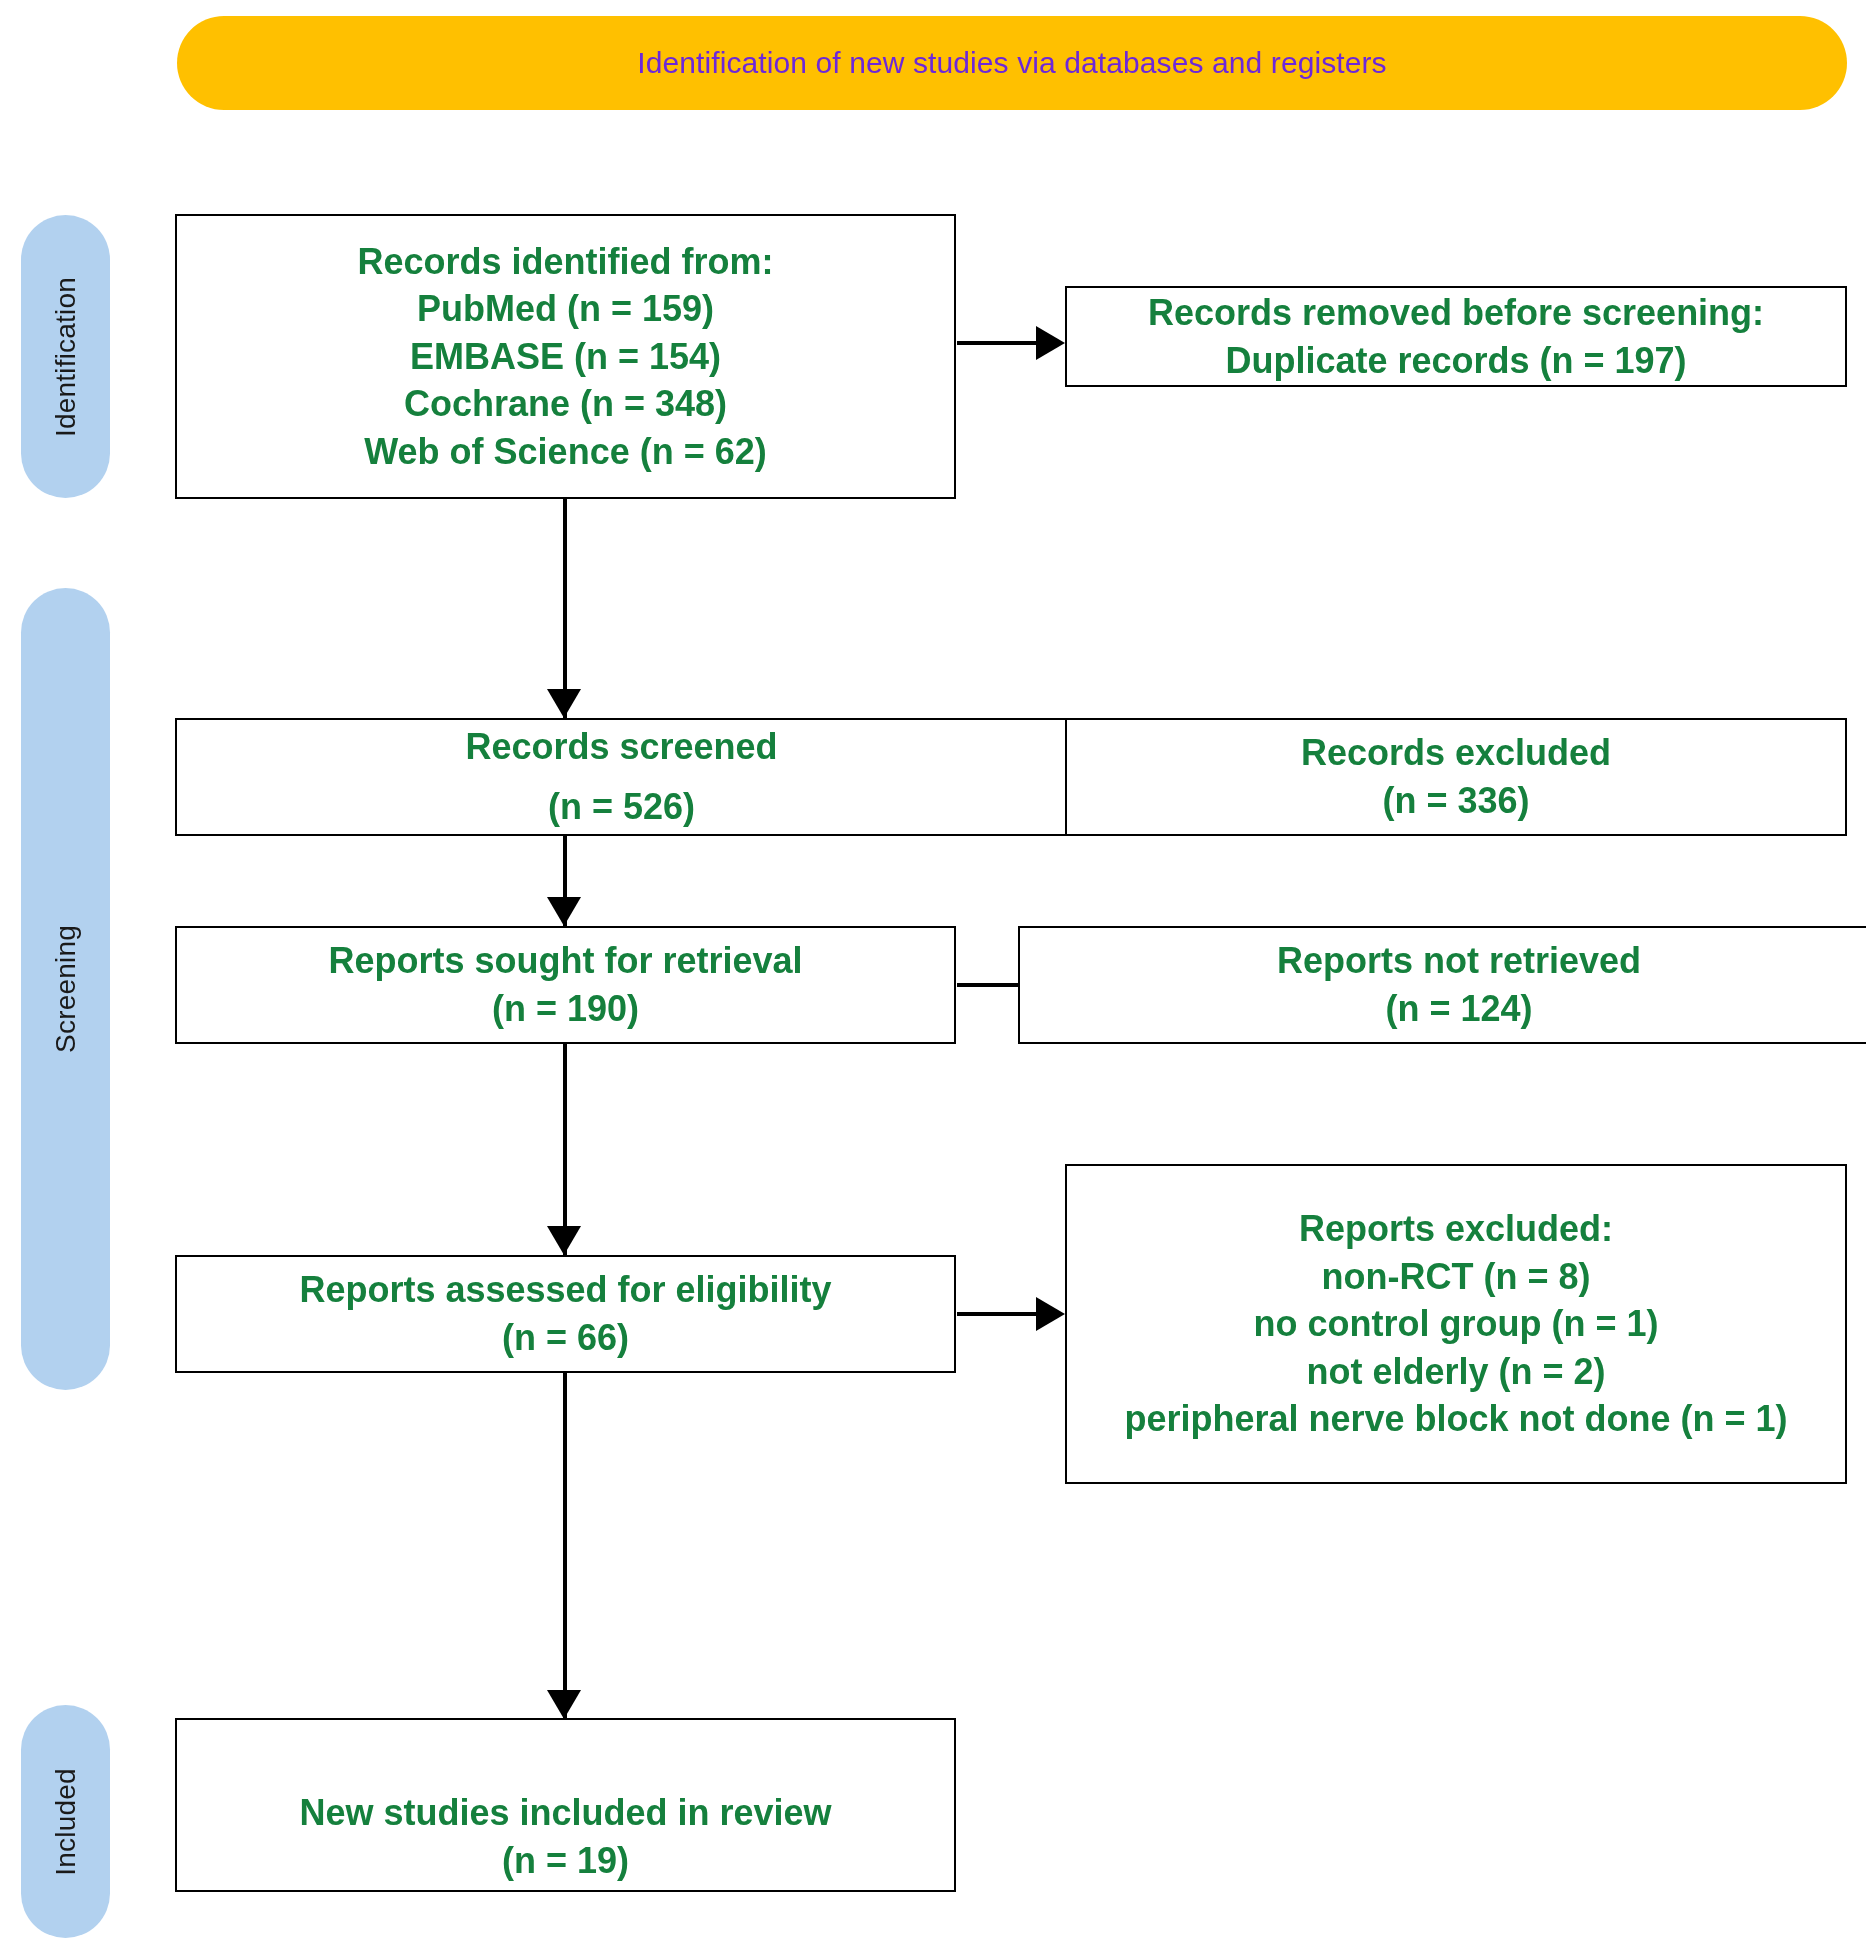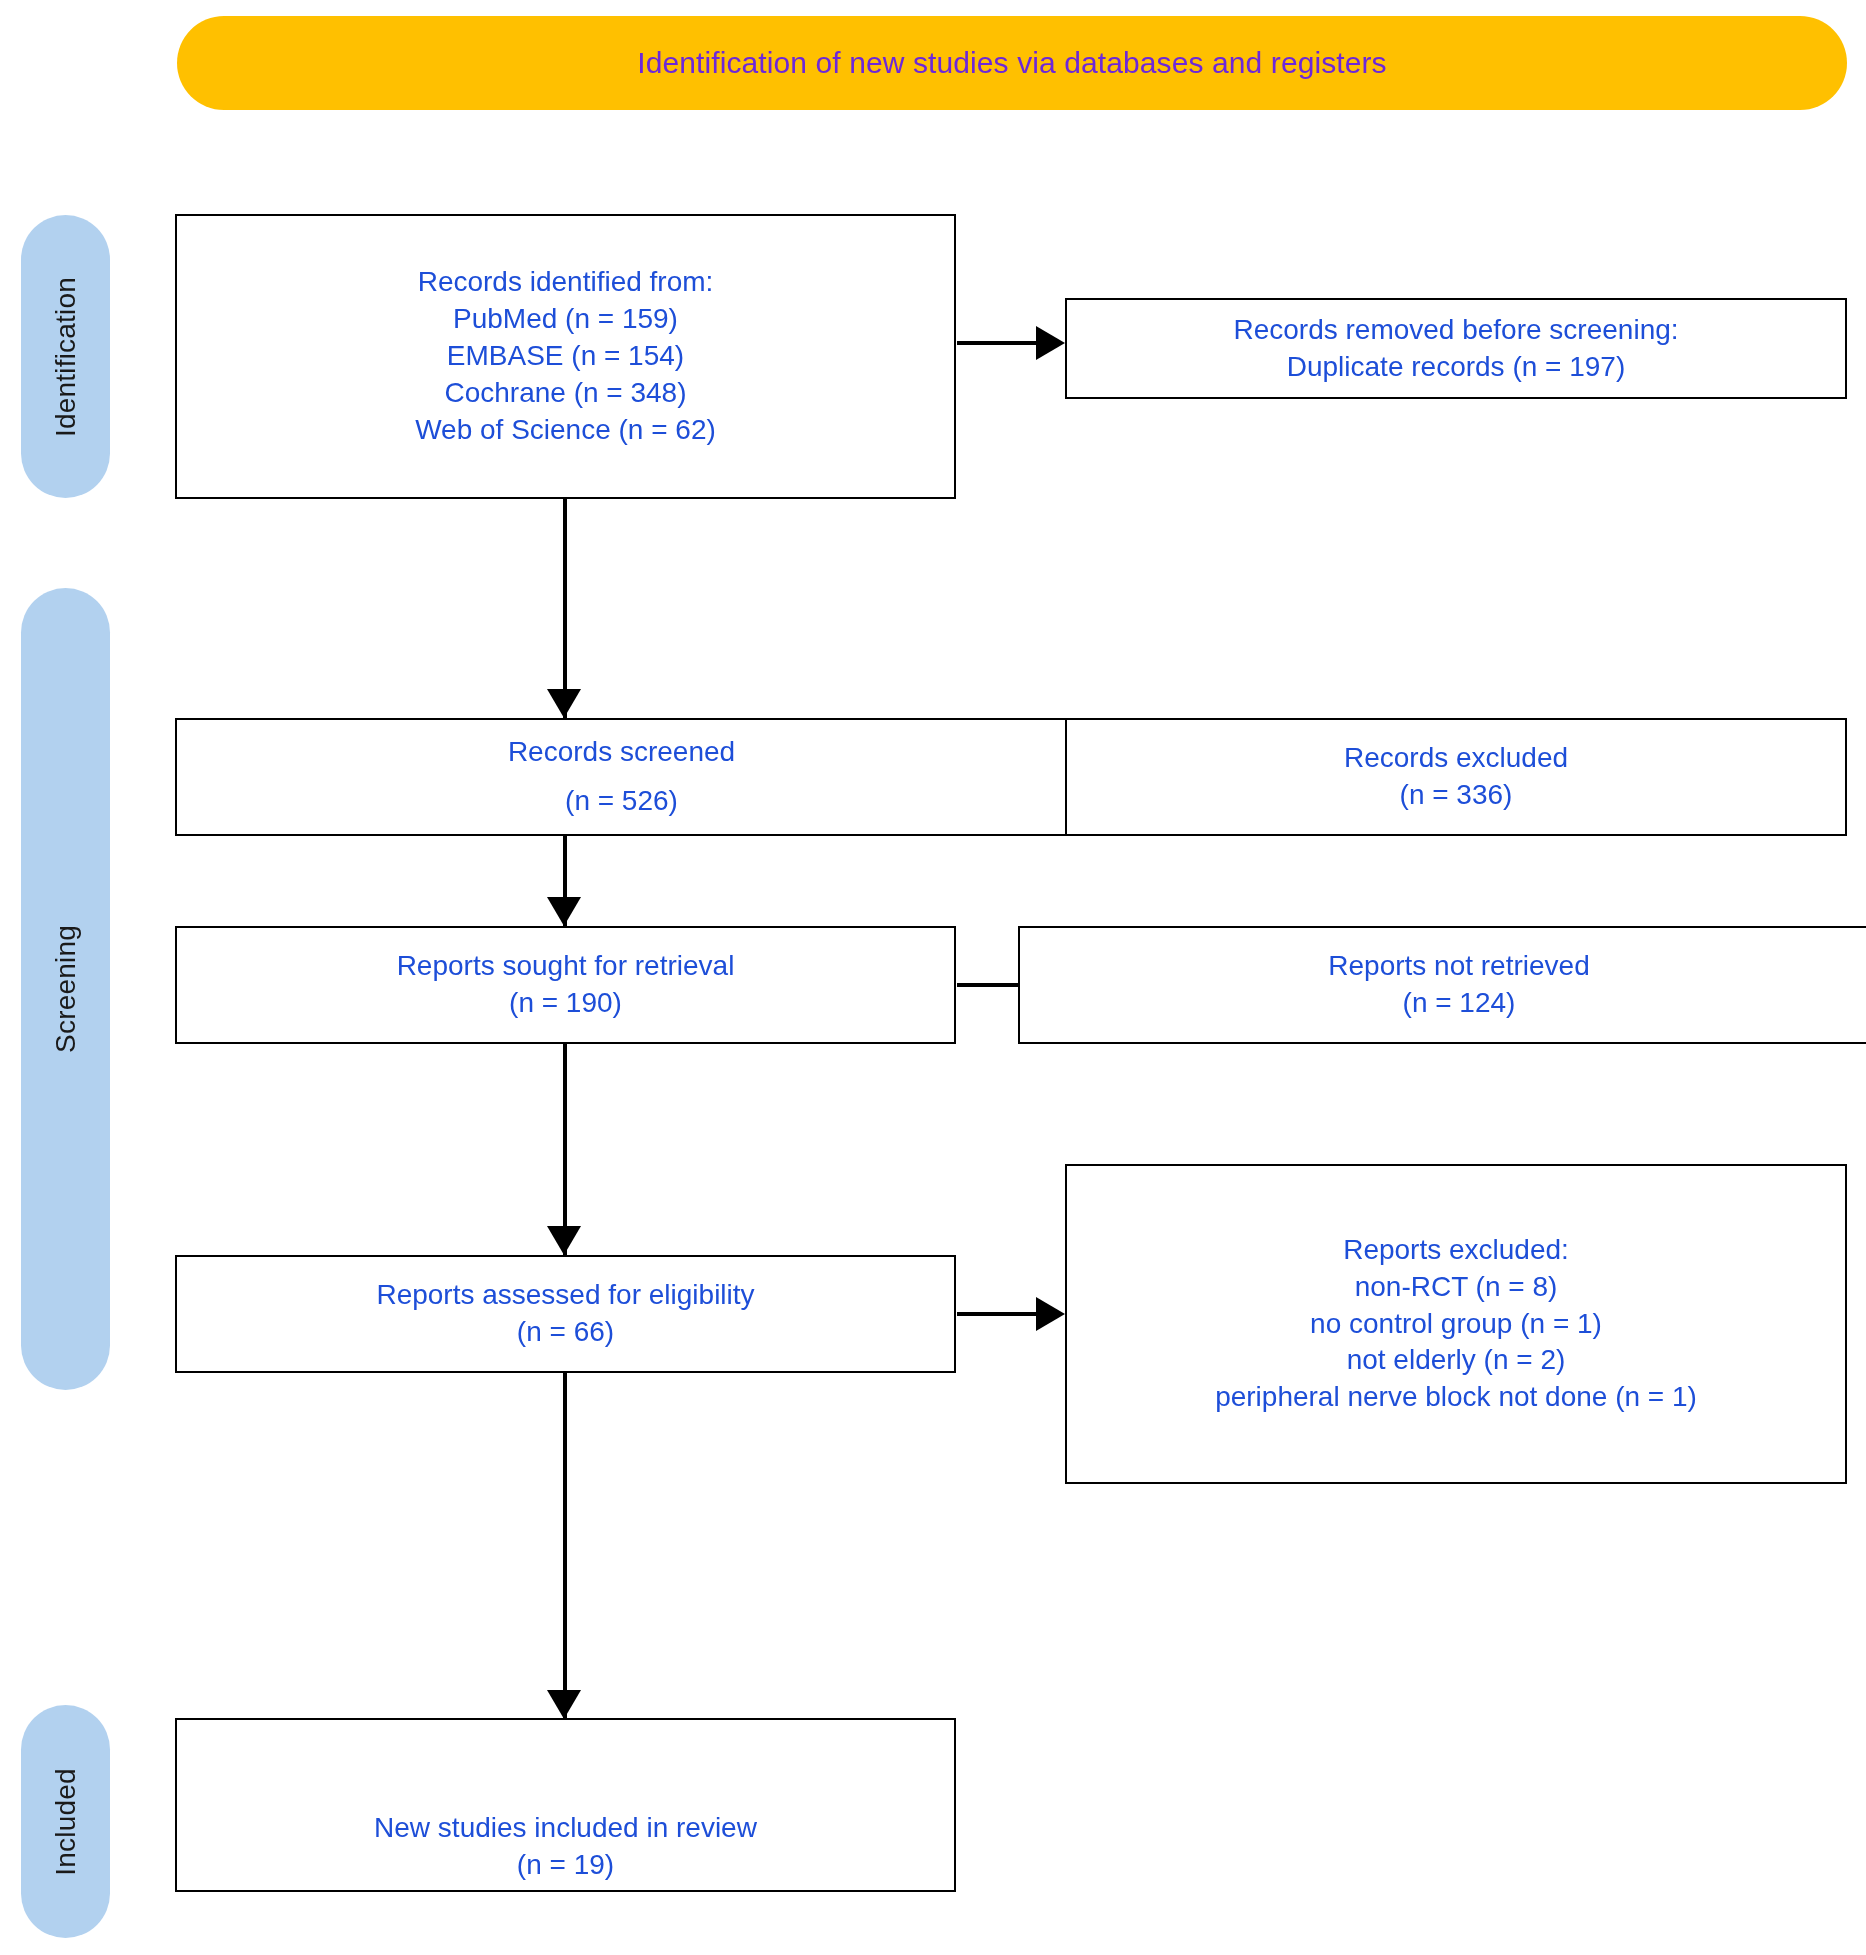--- a/index.html
+++ b/index.html
@@ -66,36 +66,37 @@
     border: 2.9px solid #000000;
     background: #ffffff;
     box-sizing: border-box;
     display: flex;
     flex-direction: column;
     align-items: center;
     justify-content: center;
     padding: 5.8px 10.4px;
   }
   .box-line {
-    font-size: 28px;
+    font-size: 36px;
     line-height: 1.32;
-    color: #1d4ed8;
+    color: #15803d;
     text-align: center;
     white-space: nowrap;
+    font-weight: bold;
   }
 
   
   #box-identified  { left: 175px; top: 214px;  width: 781px; height: 285px; }
   #box-screened    { left: 175px; top: 718px; width: 893px; height: 118px; gap: 12px; }
   #box-sought      { left: 175px; top: 926px; width: 781px; height: 118px; }
   #box-eligibility { left: 175px; top: 1255px; width: 781px; height: 118px; }
   #box-included    { left: 175px; top: 1718px; width: 781px; height: 174px; justify-content: flex-end; }
 
   
-  #box-removed       { left: 1065px; top: 298px;  width: 782px; height: 101px; }
+  #box-removed       { left: 1065px; top: 286px;  width: 782px; height: 101px; }
   #box-rec-excluded  { left: 1065px; top: 718px; width: 782px; height: 118px; }
   #box-not-retrieved { left: 1018px; top: 926px; width: 882px; height: 118px; }
   #box-rep-excluded  { left: 1065px; top: 1164px; width: 782px; height: 320px; }
 
   
   .vline {
     position: absolute;
     width: 4px;
     background: #000000;
     left: 563px;

